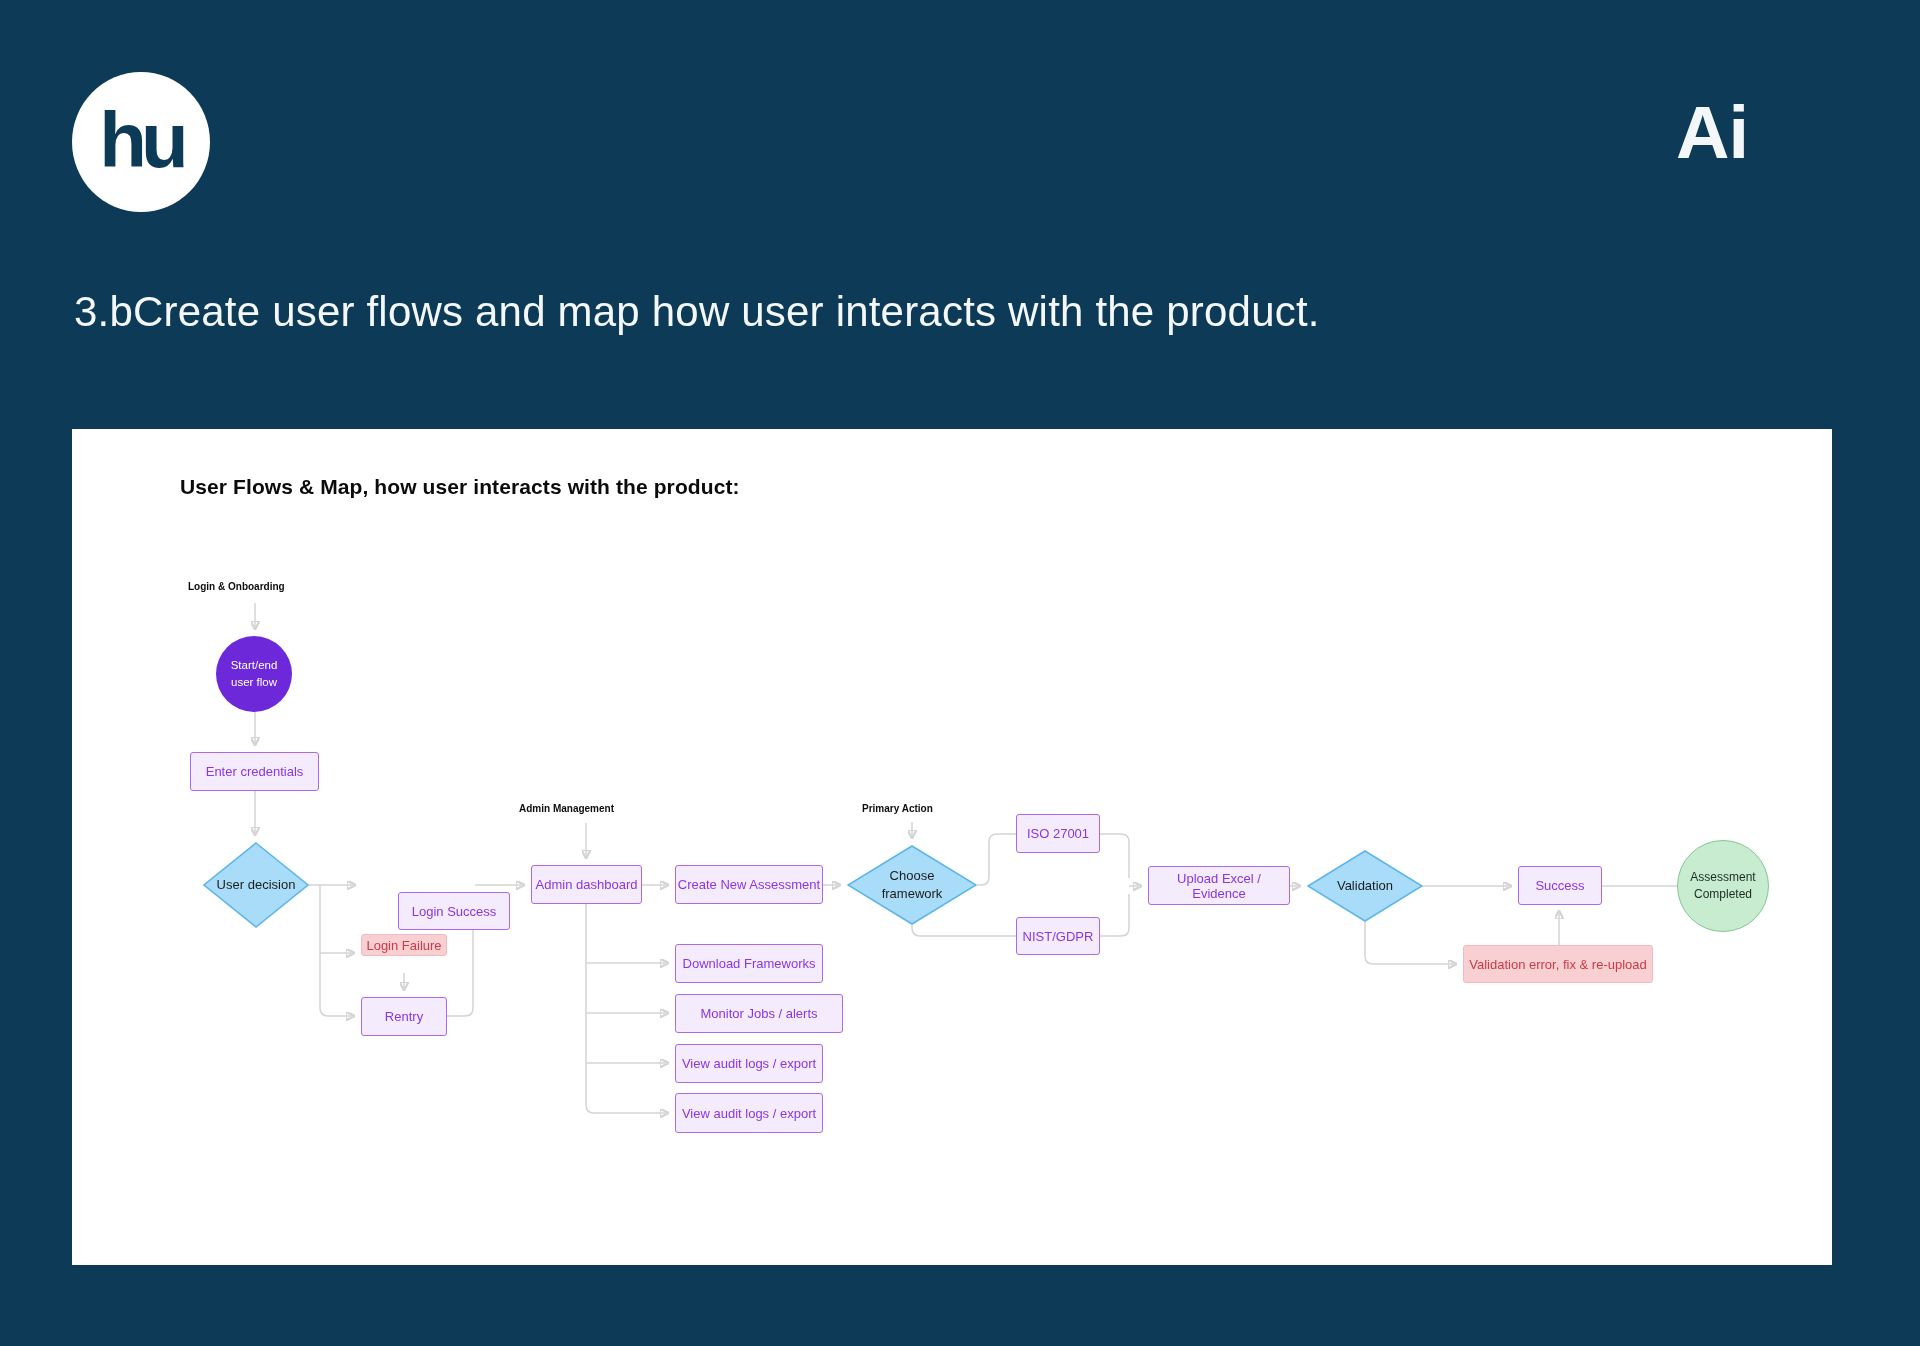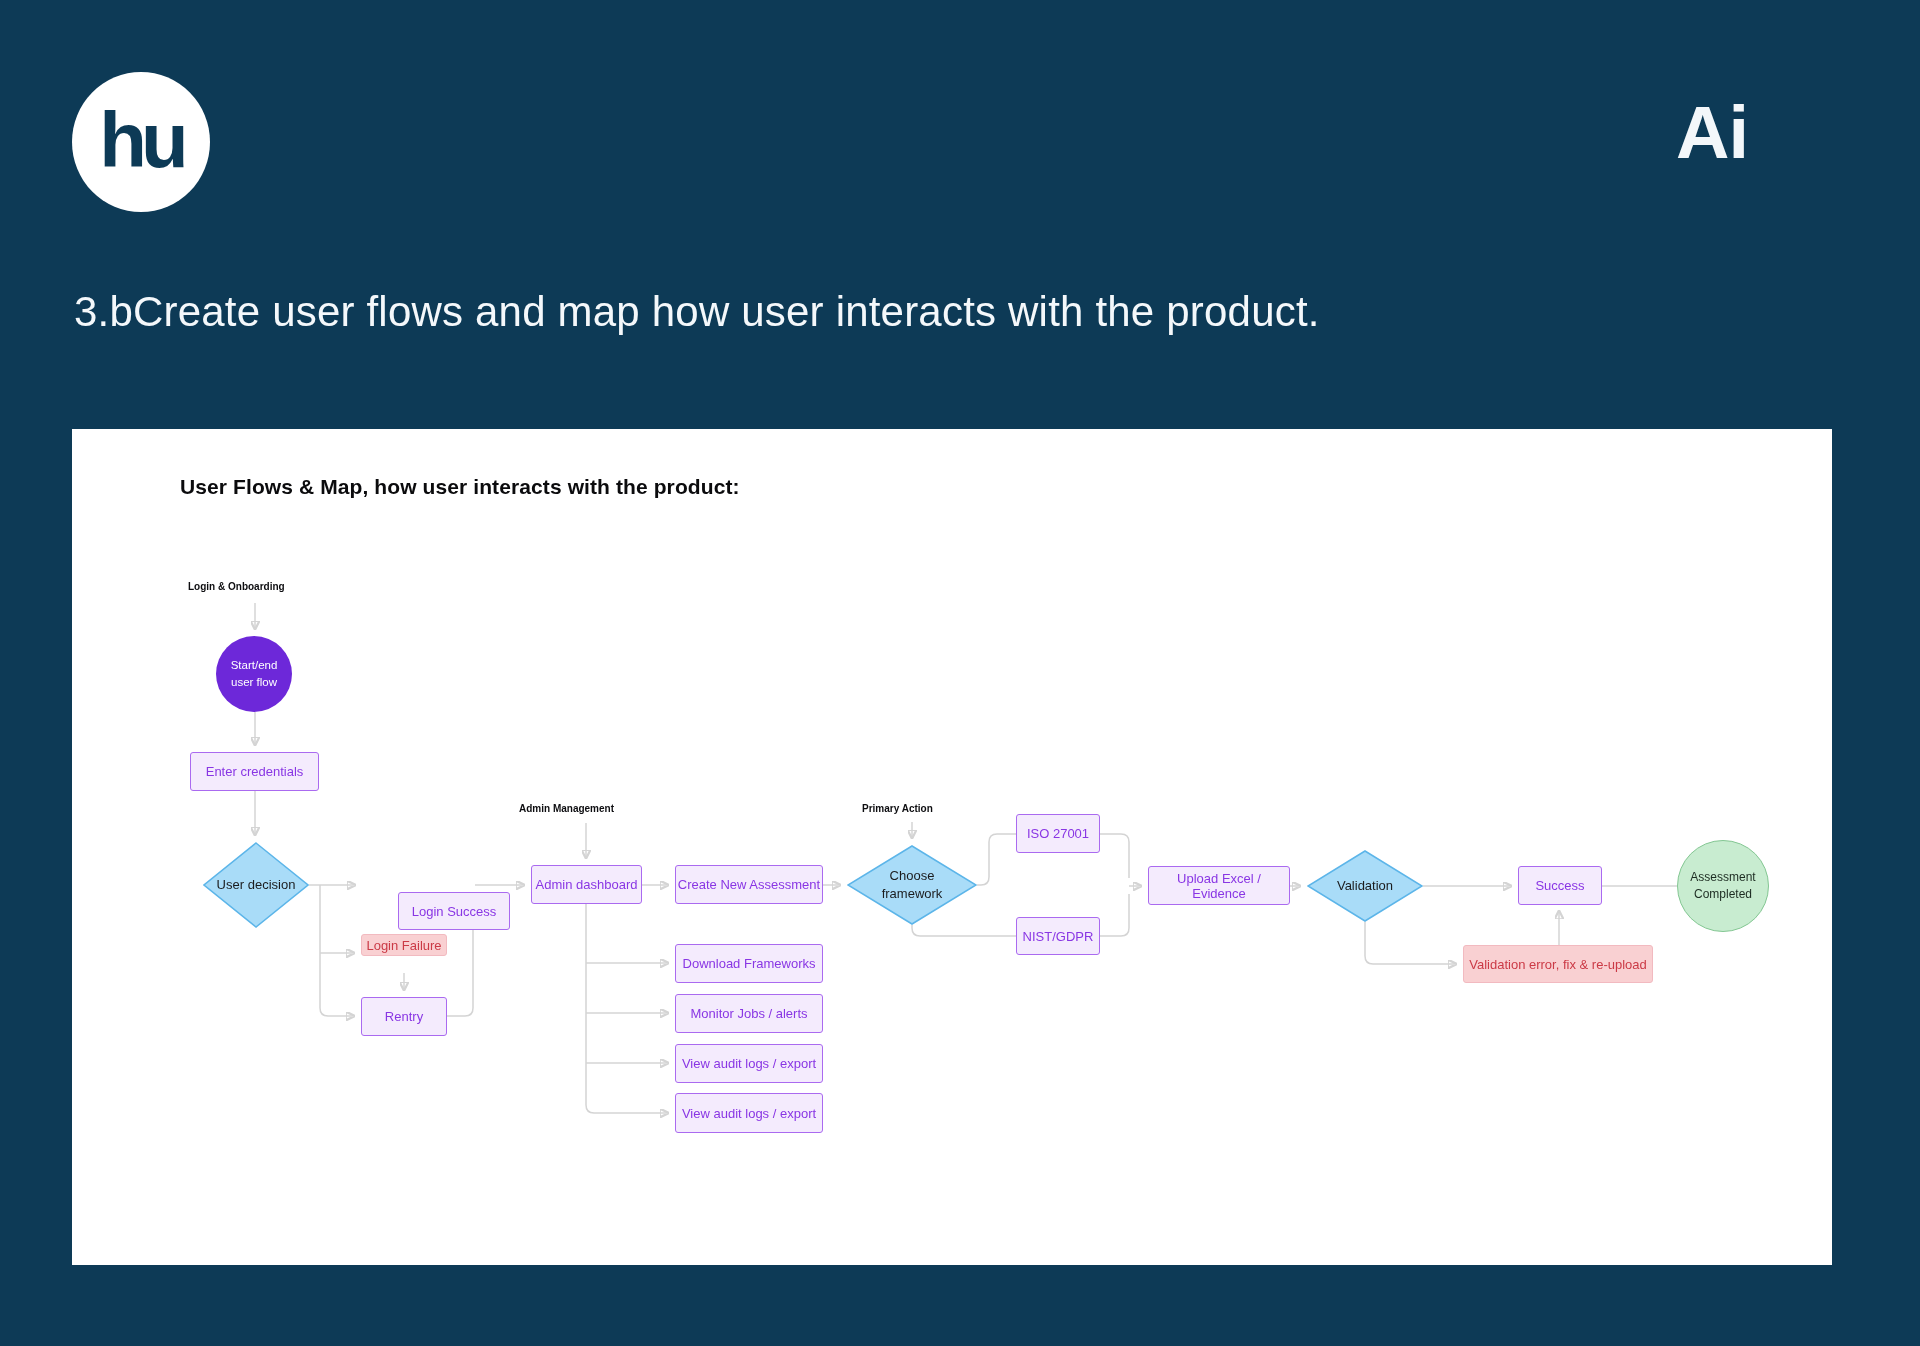--- a/index.html
+++ b/index.html
@@ -180,21 +180,21 @@
     </div>
 
     <div class="node box" style="left:603px;top:436px;width:148px;height:39px;">
       <div class="lbl">Create New Assessment</div>
     </div>
 
     <div class="node box" style="left:603px;top:515px;width:148px;height:39px;">
       <div class="lbl">Download Frameworks</div>
     </div>
 
-    <div class="node box" style="left:603px;top:565px;width:148px;height:39px;">
+    <div class="node box" style="left:603px;top:565px;width:168px;height:39px;">
       <div class="lbl">Monitor Jobs / alerts</div>
     </div>
 
     <div class="node box" style="left:603px;top:615px;width:148px;height:39px;">
       <div class="lbl">View audit logs / export</div>
     </div>
 
     <div class="node box" style="left:603px;top:664px;width:148px;height:40px;">
       <div class="lbl">View audit logs / export</div>
     </div>

